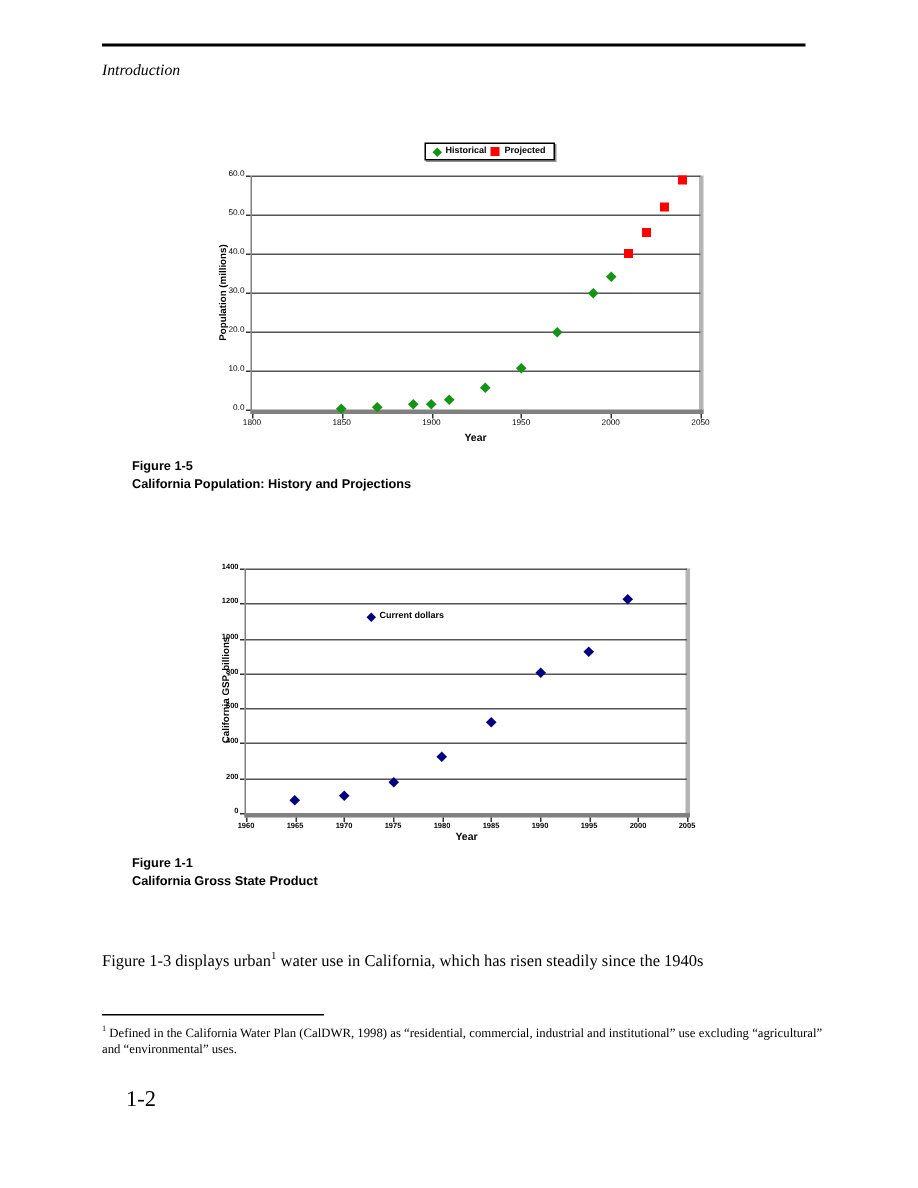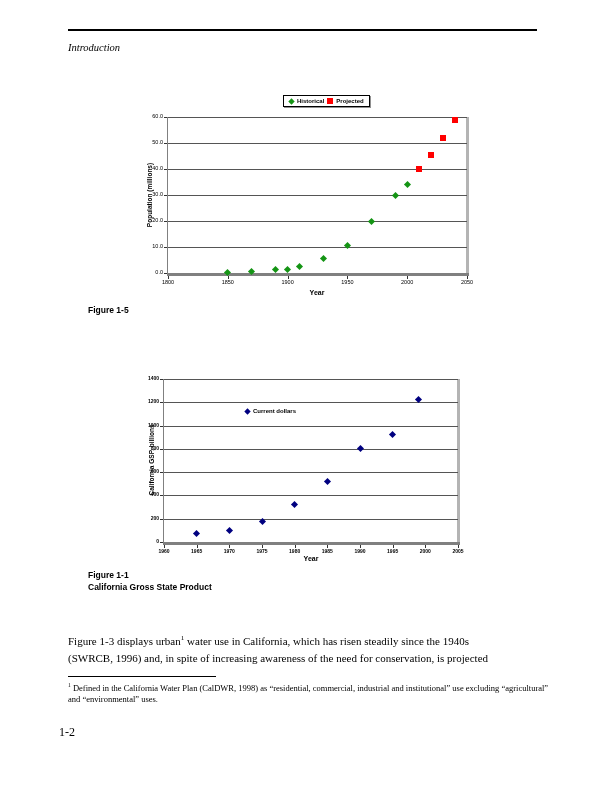--- a/index.html
+++ b/index.html
@@ -24,21 +24,21 @@
   .xtitle{transform:translateX(-50%);font-size:7px;}
   .legend-box{display:flex;align-items:center;gap:3px;border:1px solid #000;box-shadow:1px 1px 0 #909090;
               background:#fff;padding:2px 5px;font-family:"Liberation Sans",sans-serif;font-size:6px;font-weight:bold;}
   .legend-inline{display:flex;align-items:center;gap:3px;font-family:"Liberation Sans",sans-serif;
                  font-size:6px;font-weight:bold;}
   .mk{display:inline-block;width:5px;height:5px;}
   .mk.sq{width:6px;height:6px;}
   .bodytext{left:68px;top:633px;width:482px;font-size:11px;line-height:17px;}
   .footnote{left:68px;top:683px;width:486px;font-size:8.5px;line-height:11px;}
   sup{font-size:65%;line-height:0;}
-  .pageno{left:59px;top:725px;font-size:12px;}
+  .pageno{left:84px;top:725px;font-size:15px;}
 </style>
 </head>
 <body>
 
 <div class="page">
 
   <div class="abs rule" style="left:68px;top:29px;width:469px;height:1.5px;"></div>
   <div class="abs running-header">Introduction</div>
 
   <div>
@@ -98,20 +98,21 @@
         <div class="data-point" style="left: 248.16px; top: 49.26px; width: 6px; height: 6px; background: rgb(255, 0, 0);"></div>
         <div class="data-point" style="left: 260.12px; top: 34.96px; width: 6px; height: 6px; background: rgb(255, 0, 0);"></div>
         <div class="data-point" style="left: 272.08px; top: 18.06px; width: 6px; height: 6px; background: rgb(255, 0, 0);"></div>
         <div class="data-point" style="left: 284.04px; top: 0.38px; width: 6px; height: 6px; background: rgb(255, 0, 0);"></div>
       </div>
     <div class="abs axis-title xtitle" style="left:317px;top:289px;">Year</div>
   </div>
 
   <div class="abs caption" style="top:305px;">
     <div>Figure 1-5</div>
+    <div>California Population: History and Projections</div>
   </div>
 
   <div>
     <div class="abs axis-title ytitle" style="left:151px;top:460px;">California GSP, billions</div>
     <div class="abs plotarea chart2" style="left:164px;top:379px;width:294px;height:163px;">
         <div class="axis-line" style="left: -1px; top: 0px; width: 1px; height: 166px; background: rgb(128, 128, 128);"></div>
         <div class="axis-line" style="left: 293px; top: 0px; width: 2.5px; height: 166px; background: rgb(180, 180, 180);"></div>
         <div class="axis-line" style="left: -1px; top: 163px; width: 297px; height: 2.5px; background: rgb(128, 128, 128);"></div>
         <div class="tickmark" style="left: -4px; top: 163px; width: 3px; height: 1px;"></div>
         <div class="ticklabel ylab" style="left: -60px; top: 160px; width: 55px;">0</div>
@@ -172,21 +173,20 @@
     <div class="abs axis-title xtitle" style="left:311px;top:555px;">Year</div>
   </div>
 
   <div class="abs caption" style="top:570px;">
     <div>Figure 1-1</div>
     <div>California Gross State Product</div>
   </div>
 
   <div class="abs bodytext">
     <div><span>Figure 1-3 displays urban</span><sup>1</sup><span> water use in California, which has risen steadily since the 1940s</span></div>
-    <div>(SWRCB, 1996) and, in spite of increasing awareness of the need for conservation, is projected</div>
   </div>
 
   <div class="abs rule" style="left:68px;top:676px;width:148px;height:1px;"></div>
   <div class="abs footnote"><sup>1</sup><span> Defined in the California Water Plan (CalDWR, 1998) as “residential, commercial, industrial and institutional” use excluding “agricultural” and “environmental” uses.</span></div>
 
   <div class="abs pageno">1-2</div>
 
 </div>
 
 </body></html>

